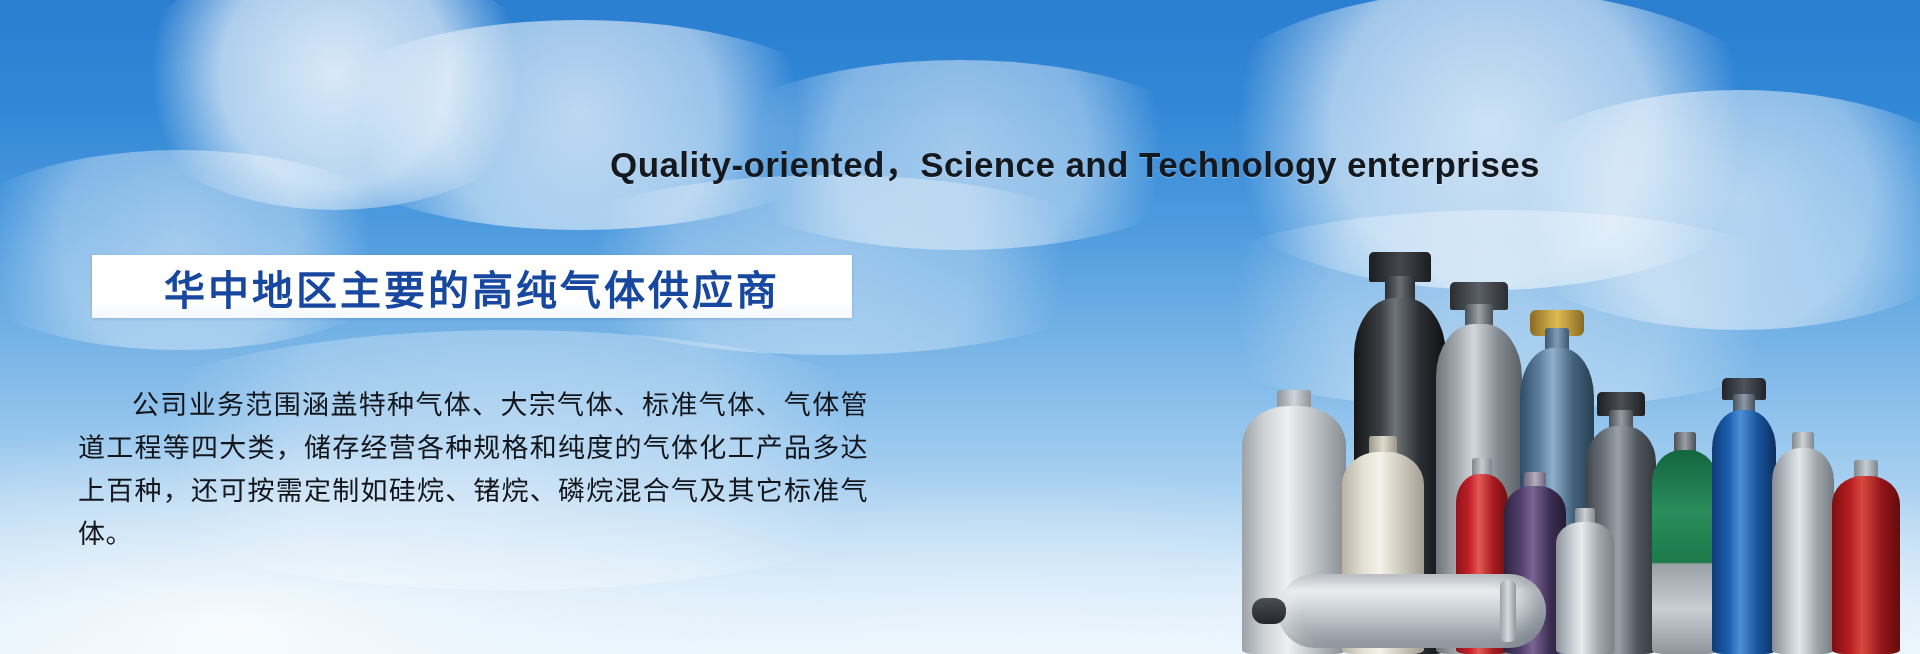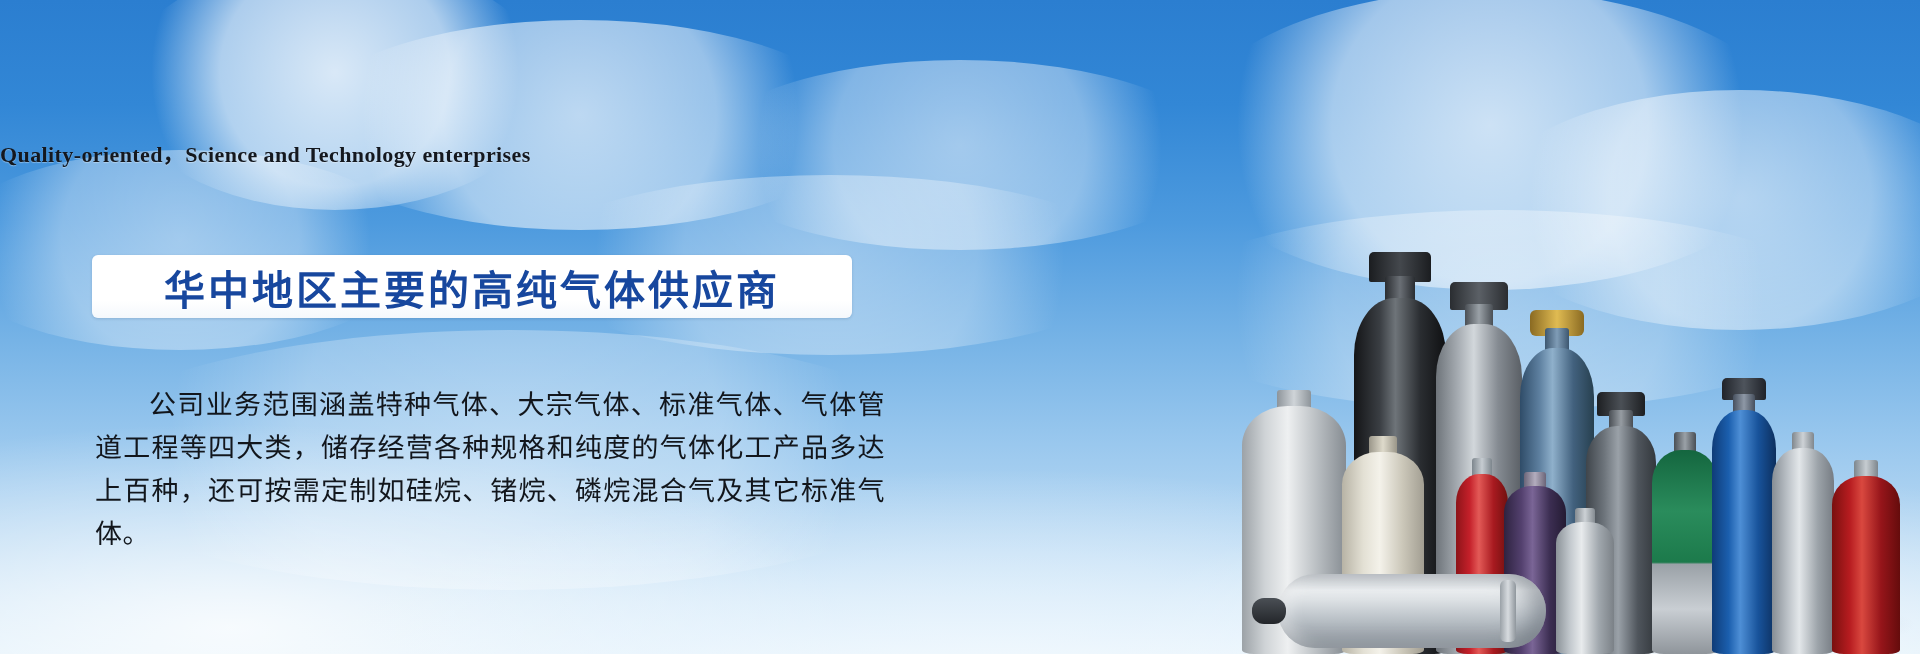--- a/index.html
+++ b/index.html
@@ -66,43 +66,42 @@
        4px 5px 3px rgba(40,55,75,0.55),
        0 0 2px rgba(255,255,255,0.9);
   }
 
   
   #subtitle {
     position: absolute;
     left: 0;
     top: 136px;
     width: 1540px;
-    text-align: left;
-    font-family: Liberation Serif, serif;
-    font-size: 22px;
+    text-align: right;
+    font-family: Liberation Sans, sans-serif;
+    font-size: 35px;
     font-weight: 600;
     color: #14181f;
     white-space: nowrap;
     letter-spacing: 0.4px;
     text-shadow: 0 1px 1px rgba(255,255,255,0.35);
   }
 
   
   #slogan-box {
     position: absolute;
     left: 92px;
     top: 255px;
     width: 760px;
     height: 63px;
     background: linear-gradient(180deg, #ffffff 0%, #ffffff 72%, #f4f8fc 100%);
     box-shadow: 0 1px 3px rgba(30,60,95,0.18);
     display: flex;
     align-items: center;
     justify-content: center;
-    border-radius: 6px;
   }
   #slogan-text {
     font-family: "Liberation Sans", "DejaVu Sans", sans-serif;
     font-weight: bold;
     font-size: 41px;
     letter-spacing: 3px;
     color: #17479e;
     white-space: nowrap;
   }
 
@@ -112,21 +111,20 @@
     left: 78px;
     top: 357px;
     width: 790px;
     font-family: "Liberation Serif", "DejaVu Serif", serif;
     font-size: 27px;
     line-height: 43px;
     color: #12161c;
     text-indent: 54px;
     text-align: justify;
     letter-spacing: 0.5px;
-    margin-left: 17px;
   }
 
   
   #cylinders {
     position: absolute;
     right: 0;
     bottom: 0;
     width: 660px;
     height: 520px;
   }

